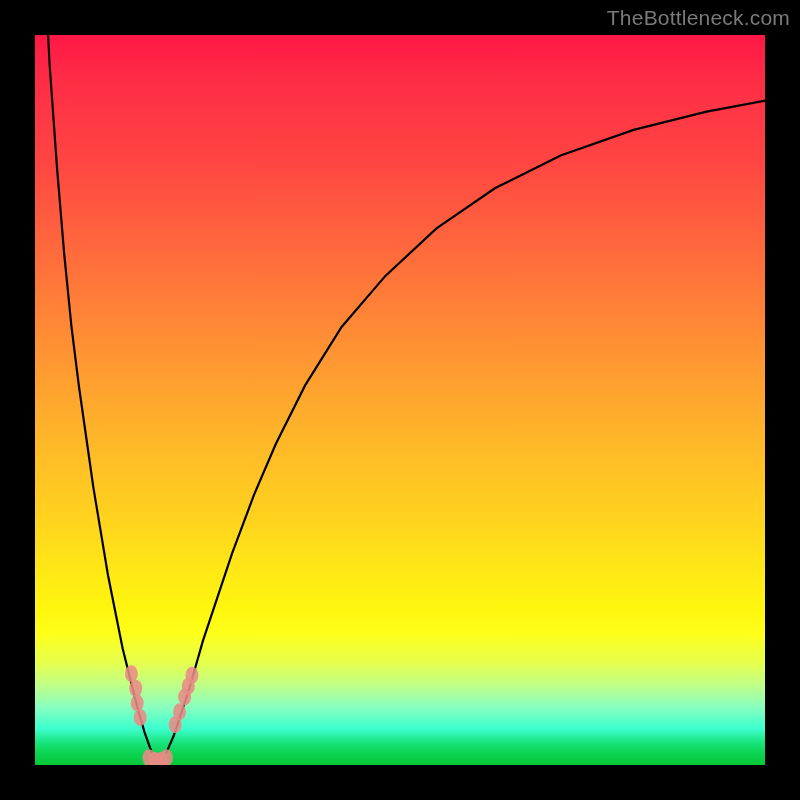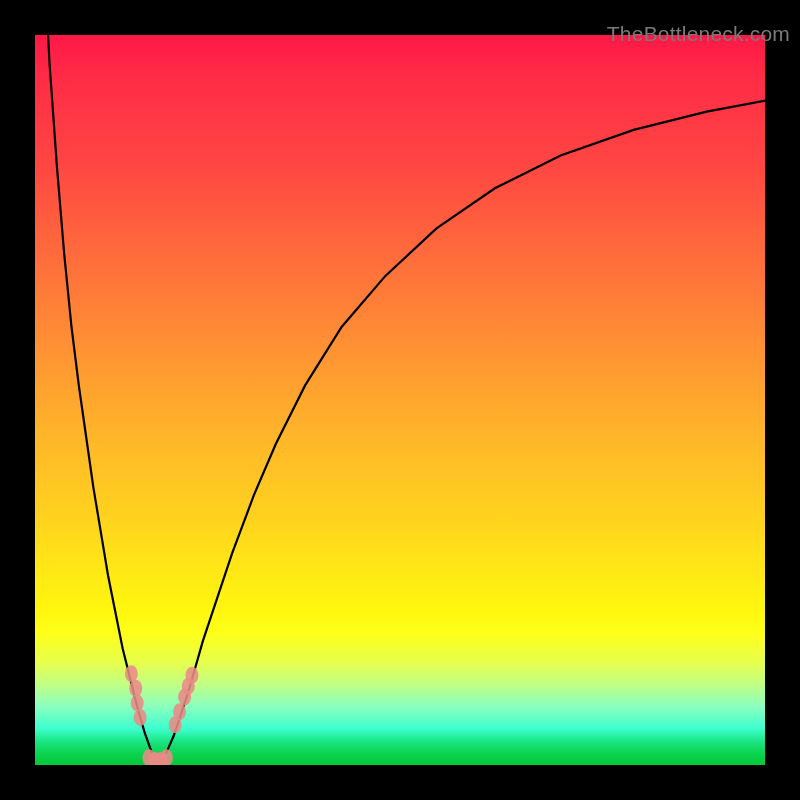--- a/index.html
+++ b/index.html
@@ -54,21 +54,20 @@
   }
   .watermark {
     position: absolute;
     top: 6px;
     right: 10px;
     color: #7a7a7a;
     font-size: 21px;
     letter-spacing: 0.2px;
     font-weight: 500;
     user-select: none;
-    margin-top: 16px;
   }
 </style>
 </head>
 <body>
 <div class="outer">
 
   <div class="plot-bg"></div>
 
   <svg class="plot-svg" viewBox="0 0 730 730" preserveAspectRatio="none">
 

